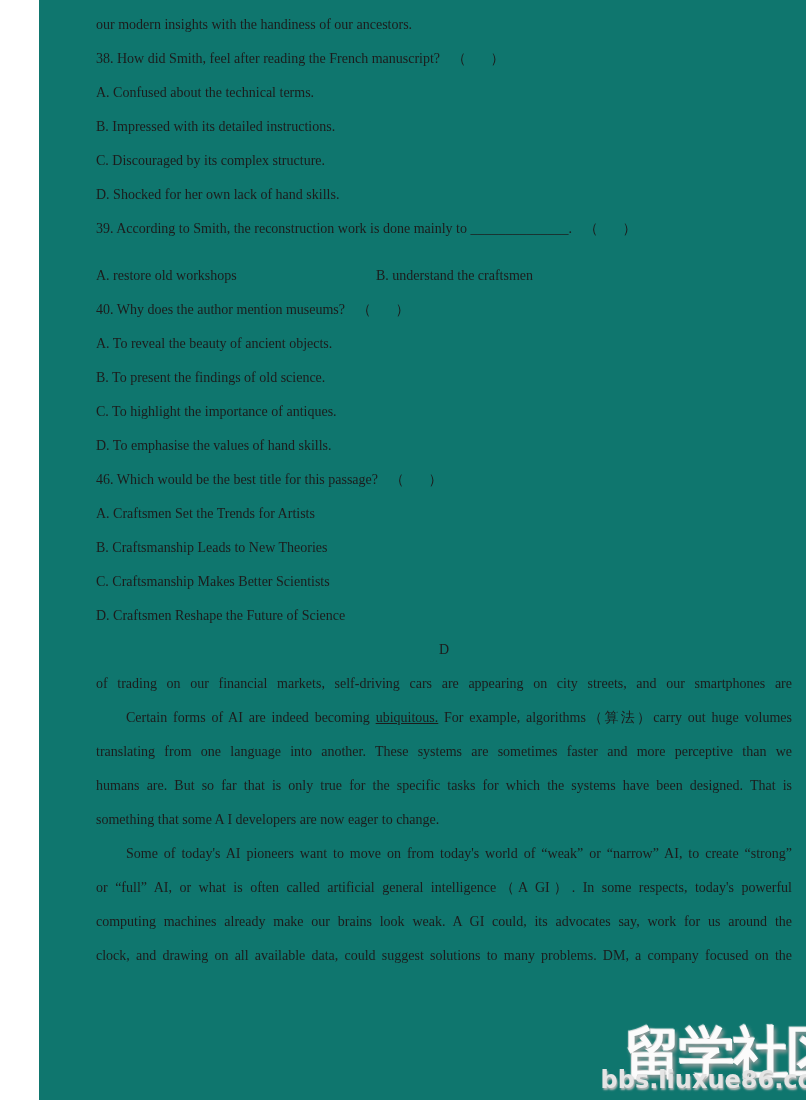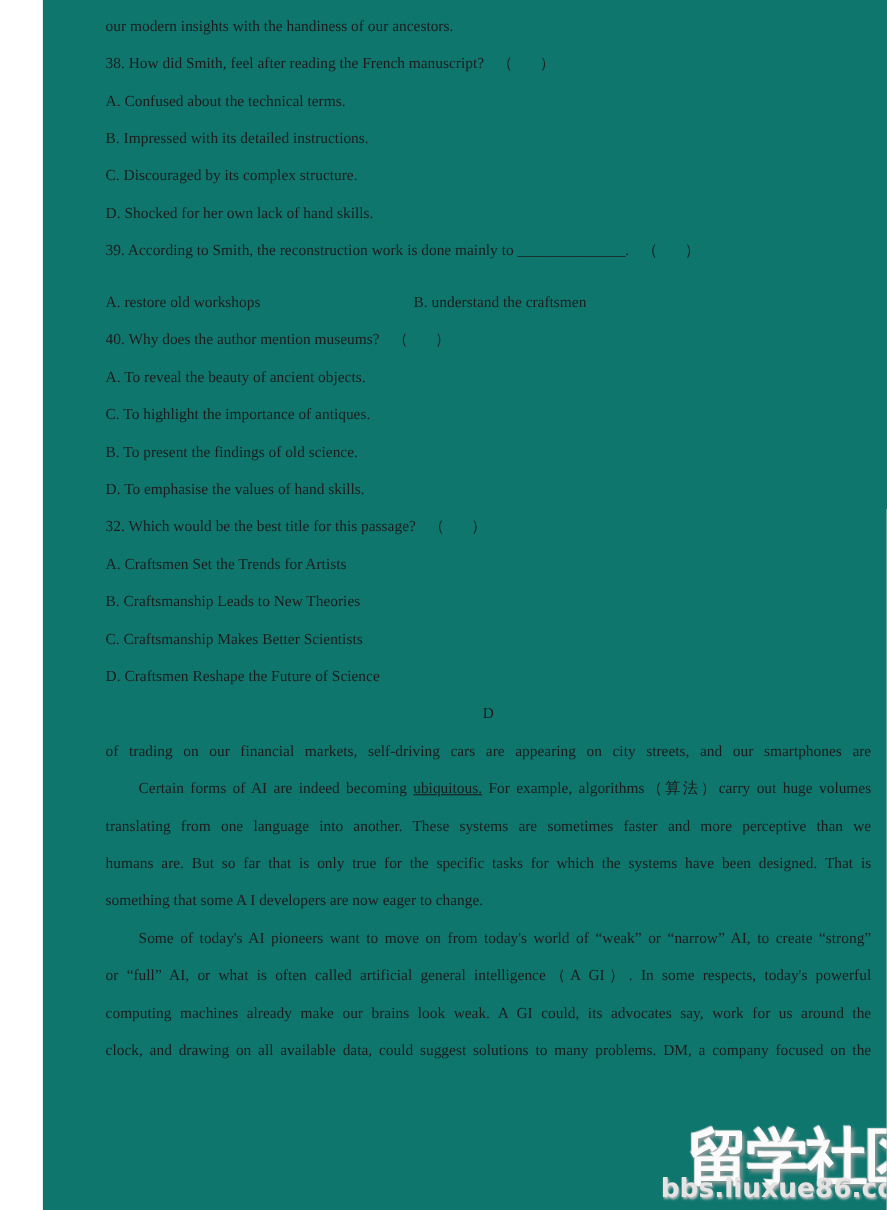--- a/index.html
+++ b/index.html
@@ -87,25 +87,25 @@
     <div class="line">D. Shocked for her own lack of hand skills.</div>
 
     <div class="line"><span>39. According to Smith, the reconstruction work is done mainly to </span><span class="blank">______________</span><span>.</span><span class="bracket">（&nbsp;&nbsp;&nbsp;&nbsp;&nbsp;&nbsp;&nbsp;）</span></div>
     <div class="line opt-row gap-before">
       <span>A. restore old workshops</span>
       <span class="col2 col2-b39">B. understand the craftsmen</span>
     </div>
 
     <div class="line"><span>40. Why does the author mention museums?</span><span class="bracket">（&nbsp;&nbsp;&nbsp;&nbsp;&nbsp;&nbsp;&nbsp;）</span></div>
     <div class="line">A. To reveal the beauty of ancient objects.</div>
+    <div class="line">B. To present the findings of old science.</div>
     <div class="line">C. To highlight the importance of antiques.</div>
-    <div class="line">B. To present the findings of old science.</div>
     <div class="line">D. To emphasise the values of hand skills.</div>
 
-    <div class="line"><span>32. Which would be the best title for this passage?</span><span class="bracket">（&nbsp;&nbsp;&nbsp;&nbsp;&nbsp;&nbsp;&nbsp;）</span></div>
+    <div class="line"><span>46. Which would be the best title for this passage?</span><span class="bracket">（&nbsp;&nbsp;&nbsp;&nbsp;&nbsp;&nbsp;&nbsp;）</span></div>
     <div class="line">A. Craftsmen Set the Trends for Artists</div>
     <div class="line">B. Craftsmanship Leads to New Theories</div>
     <div class="line">C. Craftsmanship Makes Better Scientists</div>
     <div class="line">D. Craftsmen Reshape the Future of Science</div>
 
     <div class="line center">D</div>
 
     <div class="jline">of trading on our financial markets, self-driving cars are appearing on city streets, and our smartphones are</div>
     <div class="jline indent"><span>Certain forms of AI are indeed becoming </span><span class="uword">ubiquitous.</span><span> For example, algorithms（算法）carry out huge volumes</span></div>
     <div class="jline">translating from one language into another. These systems are sometimes faster and more perceptive than we</div>

